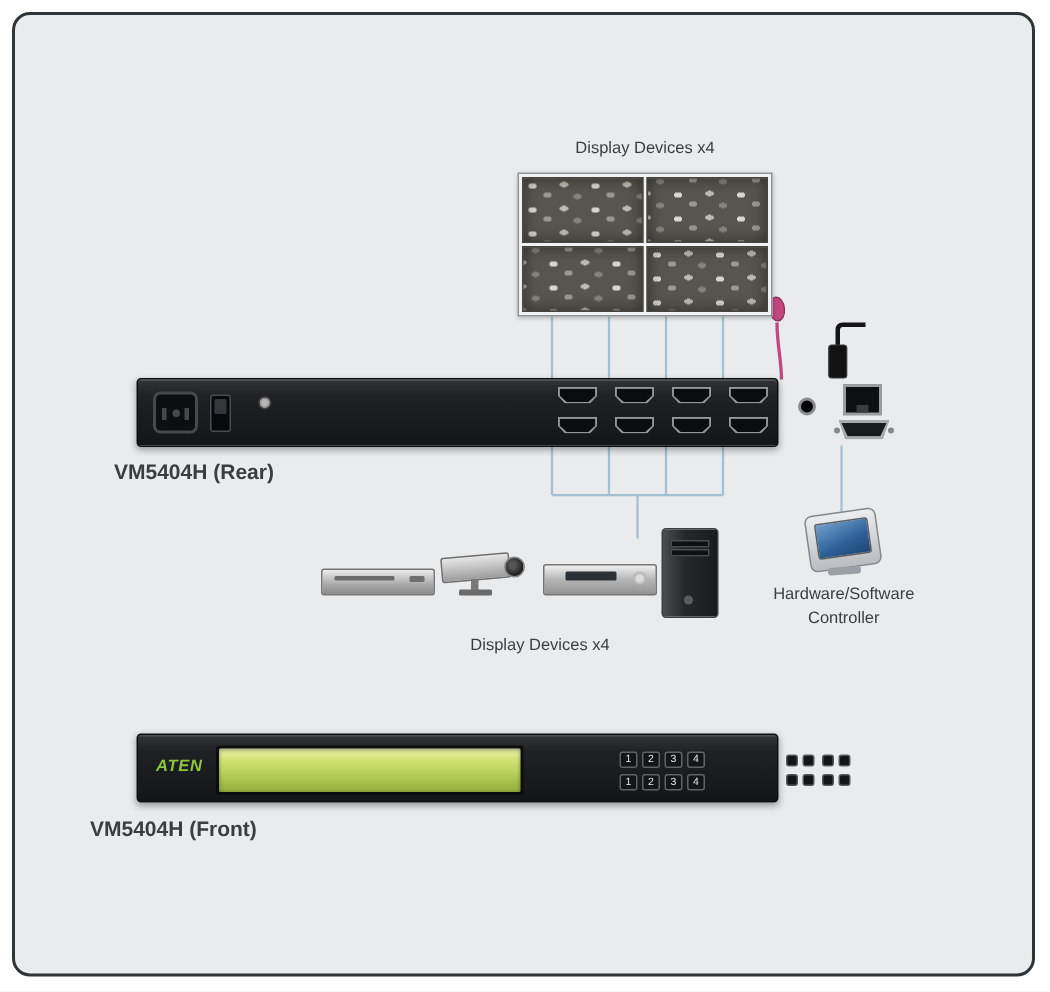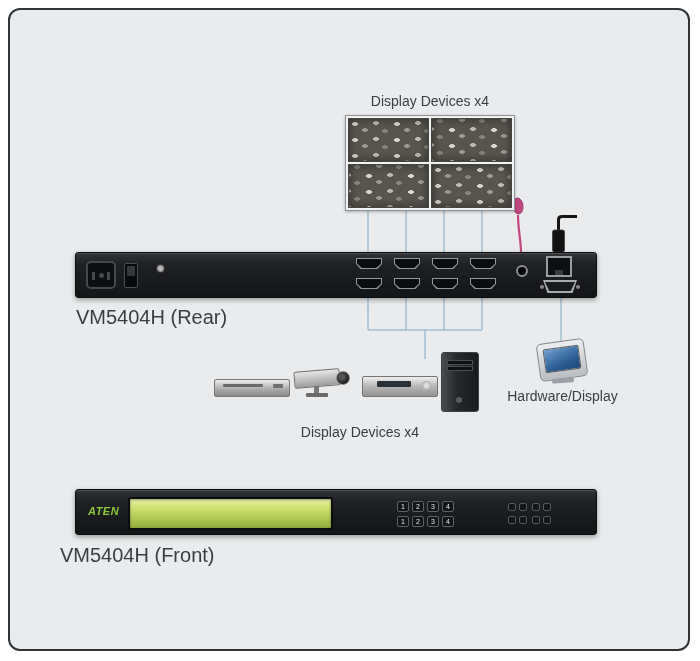--- a/index.html
+++ b/index.html
@@ -8,22 +8,22 @@
     background:#ffffff;font-family:"Liberation Sans",sans-serif;
   }
   .frame{
     position:absolute;left:8px;top:8px;width:682px;height:643px;
     background:#e9ebec;border:2px solid #2f3438;border-radius:12px;
     box-sizing:border-box;
   }
   .overlay{position:absolute;left:0;top:0;pointer-events:none;}
   
   .lbl{position:absolute;color:#3b3e41;}
-  .lbl-sm{font-size:14px;}
-  .lbl-lg{font-size:20px;font-weight:normal;}
+  .lbl-sm{font-size:11px;}
+  .lbl-lg{font-size:14px;font-weight:bold;}
   .center{text-align:center;}
   
   .videowall{
     position:absolute;left:345px;top:115px;width:170px;height:96px;
     background:#f1f2f3;border:1px solid #8e9296;padding:2px;
     display:grid;grid-template-columns:1fr 1fr;grid-template-rows:1fr 1fr;gap:2px;
     box-sizing:border-box;box-shadow:0 1px 3px rgba(0,0,0,.25);
   }
   .vw-cell{
     border:1px solid #45443f;background-color:#57554f;
@@ -31,21 +31,21 @@
       radial-gradient(ellipse 4px 2.5px at 6px 5px,  #d8d6ce 70%, rgba(0,0,0,0) 72%),
       radial-gradient(ellipse 4px 2.5px at 16px 11px,#9a988f 70%, rgba(0,0,0,0) 72%),
       radial-gradient(ellipse 4px 2.5px at 27px 4px, #bdbbb2 70%, rgba(0,0,0,0) 72%),
       radial-gradient(ellipse 4px 2.5px at 36px 12px,#86847c 70%, rgba(0,0,0,0) 72%);
     background-size:42px 16px;
     box-shadow:inset 0 0 10px rgba(0,0,0,.45);
   }
   .vw-cell.alt{background-position:14px 6px;}
   
   .panel{
-    position:absolute;left:75px;width:522px;height:46px;
+    position:absolute;left:91px;width:428px;height:46px;
     background:linear-gradient(180deg,#323437 0%,#1f2124 25%,#141517 100%);
     border:1px solid #0c0d0e;border-radius:3px;box-sizing:border-box;
     box-shadow:0 2px 5px rgba(0,0,0,.35), inset 0 1px 0 rgba(255,255,255,.14);
   }
   .rear{top:252px;} .front{top:489px;}
   
   .pwr{position:absolute;left:10px;top:8px;width:30px;height:28px;background:#0d0e10;
        border:2px solid #45484c;border-radius:5px;box-sizing:border-box;}
   .pwr i{position:absolute;background:#45484c;}
   .pwr .s1{left:4px;top:9px;width:3px;height:8px;}
@@ -198,21 +198,22 @@
 </div>
 
 <div class="lbl lbl-sm center" style="left:270px;top:424px;width:180px;">Display Devices x4</div>
 
 <div class="ctrl">
   <div class="ctrl-body"></div>
     <div class="ctrl-screen"></div>
     <div class="ctrl-base"></div>
 </div>
 <div class="lbl lbl-sm center" style="left:490px;top:388px;width:145px;line-height:16px;">
-  <div>Hardware/Display</div>
+  <div>Hardware/Software</div>
+  <div>Controller</div>
 </div>
 
 <div class="panel front">
   <div class="aten">ATEN</div>
   <div class="lcd">
       <div class="lcd-screen"></div>
     </div>
 
   <div class="fbtn" style="left:321px;top:11px;">1</div>
   <div class="fbtn" style="left:336px;top:11px;">2</div>

